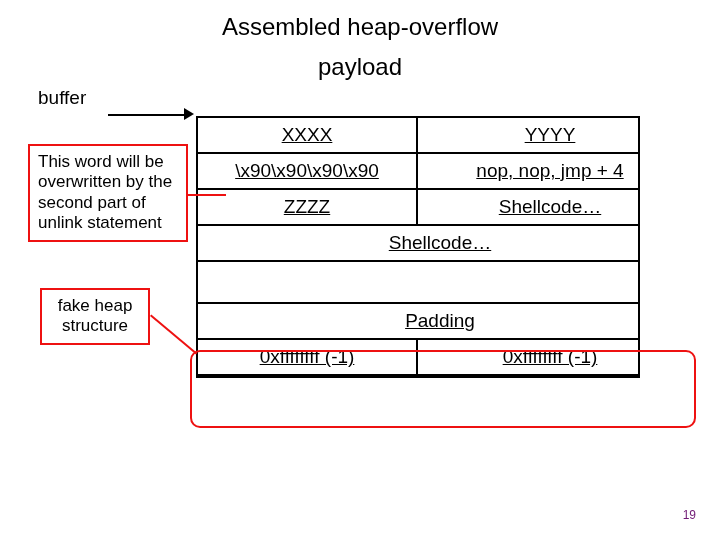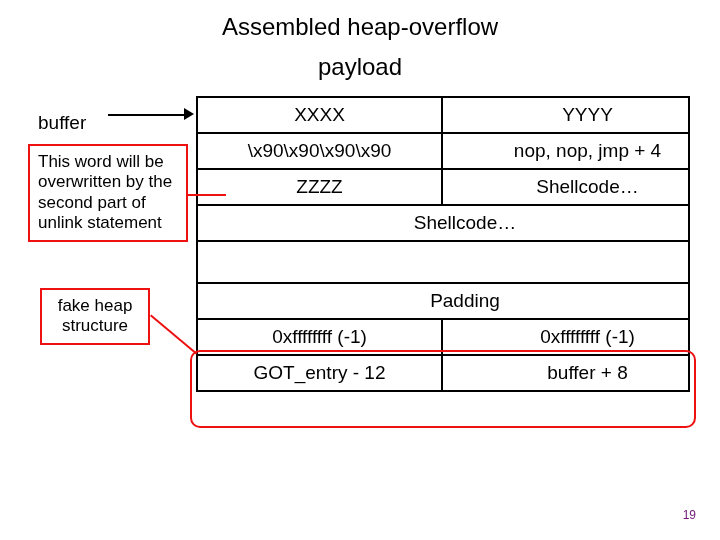--- a/index.html
+++ b/index.html
@@ -2,26 +2,26 @@
 <html><head>
 <meta charset="utf-8">
 <style>
   * { box-sizing: border-box; }
   html, body { margin: 0; padding: 0; width: 720px; height: 540px; background: #fff; font-family: Arial, Helvetica, sans-serif; }
   .stage { position: relative; width: 720px; height: 540px; }
   .title-line1, .title-line2 { position: absolute; width: 720px; text-align: center; font-size: 24px; line-height: 1.1; color: #000; }
   .title-line1 { top: 14px; }
   .title-line2 { top: 54px; }
 
-  .buffer-label { position: absolute; top: 112px; left: 38px; font-size: 19px; color: #000; }
+  .buffer-label { position: absolute; top: 87px; left: 38px; font-size: 19px; color: #000; }
   
   .buf-line { position: absolute; top: 114px; left: 108px; width: 76px; height: 2px; background: #000; }
   .buf-arrow { position: absolute; top: 108px; left: 184px; width: 0; height: 0; border-top: 6px solid transparent; border-bottom: 6px solid transparent; border-left: 10px solid #000; }
 
-  .table { position: absolute; top: 96px; left: 196px; width: 494px; border: 2px solid #000; }
+  .table { position: absolute; top: 116px; left: 196px; width: 444px; border: 2px solid #000; text-decoration: underline; }
   .row { display: flex; }
   .cell { border-right: 2px solid #000; border-bottom: 2px solid #000; text-align: center; font-size: 19px; padding: 6px 4px; color: #000; background: #fff; }
   .cell.r { border-right: none; padding-left: 48px; }
   .cell.b { border-bottom: none; }
   .half { width: 50%; }
   .full { width: 100%; }
 
   
   .red-wrap { position: absolute; top: 350px; left: 190px; width: 506px; height: 78px; border: 2.5px solid #e11; border-radius: 10px; }
 
@@ -65,24 +65,20 @@
     <div class="row">
       <div class="cell full r" style="height:42px;"></div>
     </div>
     <div class="row">
       <div class="cell full r">Padding</div>
     </div>
     <div class="row">
       <div class="cell half">0xffffffff (-1)</div>
       <div class="cell half r">0xffffffff (-1)</div>
     </div>
-    <div class="row">
-      <div class="cell half b">GOT_entry - 12</div>
-      <div class="cell half r b">buffer + 8</div>
-    </div>
   </div>
 
   <div class="red-wrap"></div>
 
   <div class="note-box" id="note1">This word will be overwritten by the second part of unlink statement</div>
   <div class="note-box" id="note2">fake heap structure</div>
 
   <div class="lead" style="top:194px; left:188px; width:38px; height:2px;"></div>
 
   <div class="lead-diag" style="top:316px; left:150px; height:60px; transform: rotate(-50deg);"></div>

